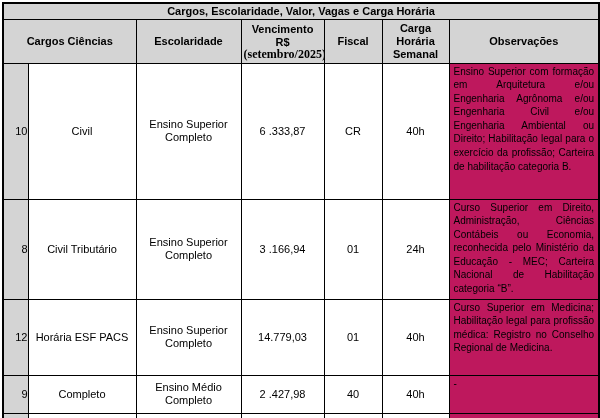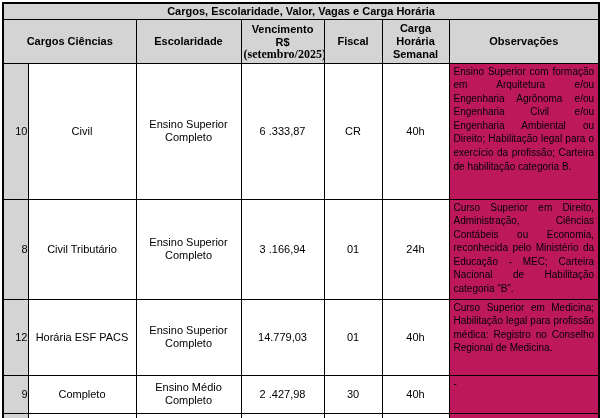--- a/index.html
+++ b/index.html
@@ -102,21 +102,21 @@
     <td class="c">01</td>
     <td class="c">40h</td>
     <td class="obs">Curso Superior em Medicina; Habilitação legal para profissão médica: Registro no Conselho Regional de Medicina.</td>
   </tr>
 
   <tr class="data-row" style="height:38px">
     <td class="num">9</td>
     <td class="c">Completo</td>
     <td class="c">Ensino Médio Completo</td>
     <td class="c">2 .427,98</td>
-    <td class="c">30</td>
+    <td class="c">40</td>
     <td class="c">40h</td>
     <td class="obs">-</td>
   </tr>
 
   <tr class="partial">
     <td class="num"></td>
     <td class="c"></td>
     <td class="c"></td>
     <td class="c"></td>
     <td class="c"></td>

